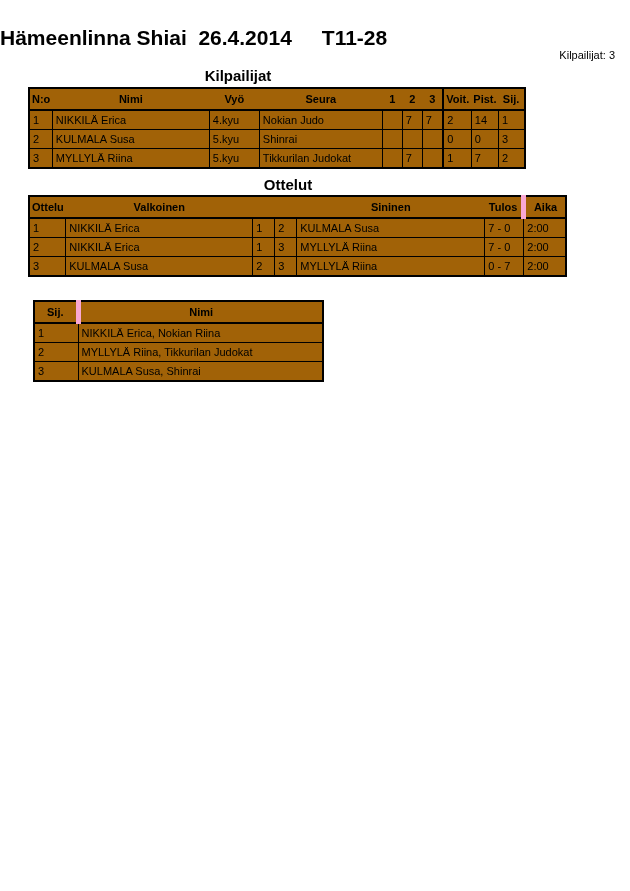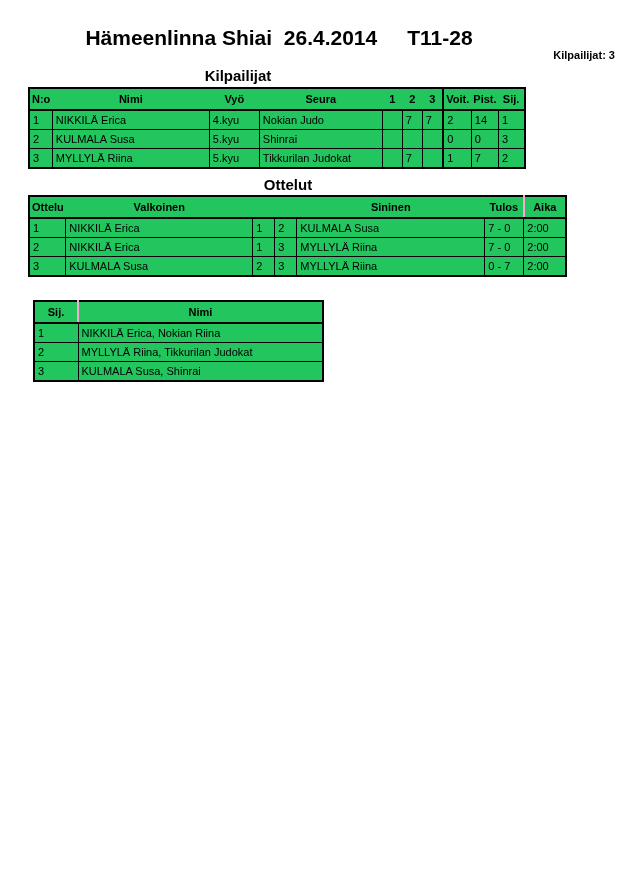--- a/index.html
+++ b/index.html
@@ -15,52 +15,51 @@
     font-family: "Liberation Sans", "DejaVu Sans", sans-serif;
     color: #000000;
     overflow: hidden;
   }
   
   #title {
     position: absolute;
     top: 26px;
     left: 0;
     width: 558px;
-    text-align: center;
     font-size: 21px;
     font-weight: bold;
     white-space: pre;
   }
   #title .title-category { margin-left: 30px; }
   #competitors-count {
     position: absolute;
     top: 49px;
     right: 15px;
     font-size: 11px;
-    font-weight: bold;
+    font-weight: normal;
     margin-left: 25px;
   }
   
   .section-heading {
     position: absolute;
     width: 200px;
     text-align: center;
     font-size: 15px;
     font-weight: bold;
   }
   #heading-kilpailijat { left: 138px; top: 67px; }
   #heading-ottelut     { left: 188px; top: 176px; }
   #heading-tulokset    { left:  76px; top: 282px; }
   
   .doc-table {
     position: absolute;
     border-collapse: collapse;
     table-layout: fixed;
     border: 2px solid #000;
-    background: #22c55e;
+    background: #a16207;
   }
   #table-kilpailijat { left: 28px; top: 87px; }
   #table-ottelut     { left: 28px; top: 195px; }
   #table-tulokset    { left: 33px; top: 300px; }
 
   .doc-table th {
     height: 20px;
     padding: 0 2px;
     font-size: 11px;
     font-weight: bold;
@@ -75,21 +74,21 @@
     padding: 0 3px;
     font-size: 11px;
     border: 1px solid #000;
     white-space: nowrap;
     overflow: hidden;
     vertical-align: middle;
   }
   .doc-table .al { text-align: left; }
   .doc-table .ac { }
   .doc-table .thick-left { border-left: 2px solid #000 !important; }
-  .doc-table th.hdiv { border-left: 2px solid #f9a8d4; }
+  .doc-table th.hdiv { border-left: 5px solid #f9a8d4; }
 </style>
 </head>
 <body>
 
 <div id="page">
 
   <div id="title"><span>Hämeenlinna Shiai  26.4.2014</span><span class="title-category">T11-28</span></div>
 
   <div id="competitors-count">Kilpailijat: 3</div>
 

